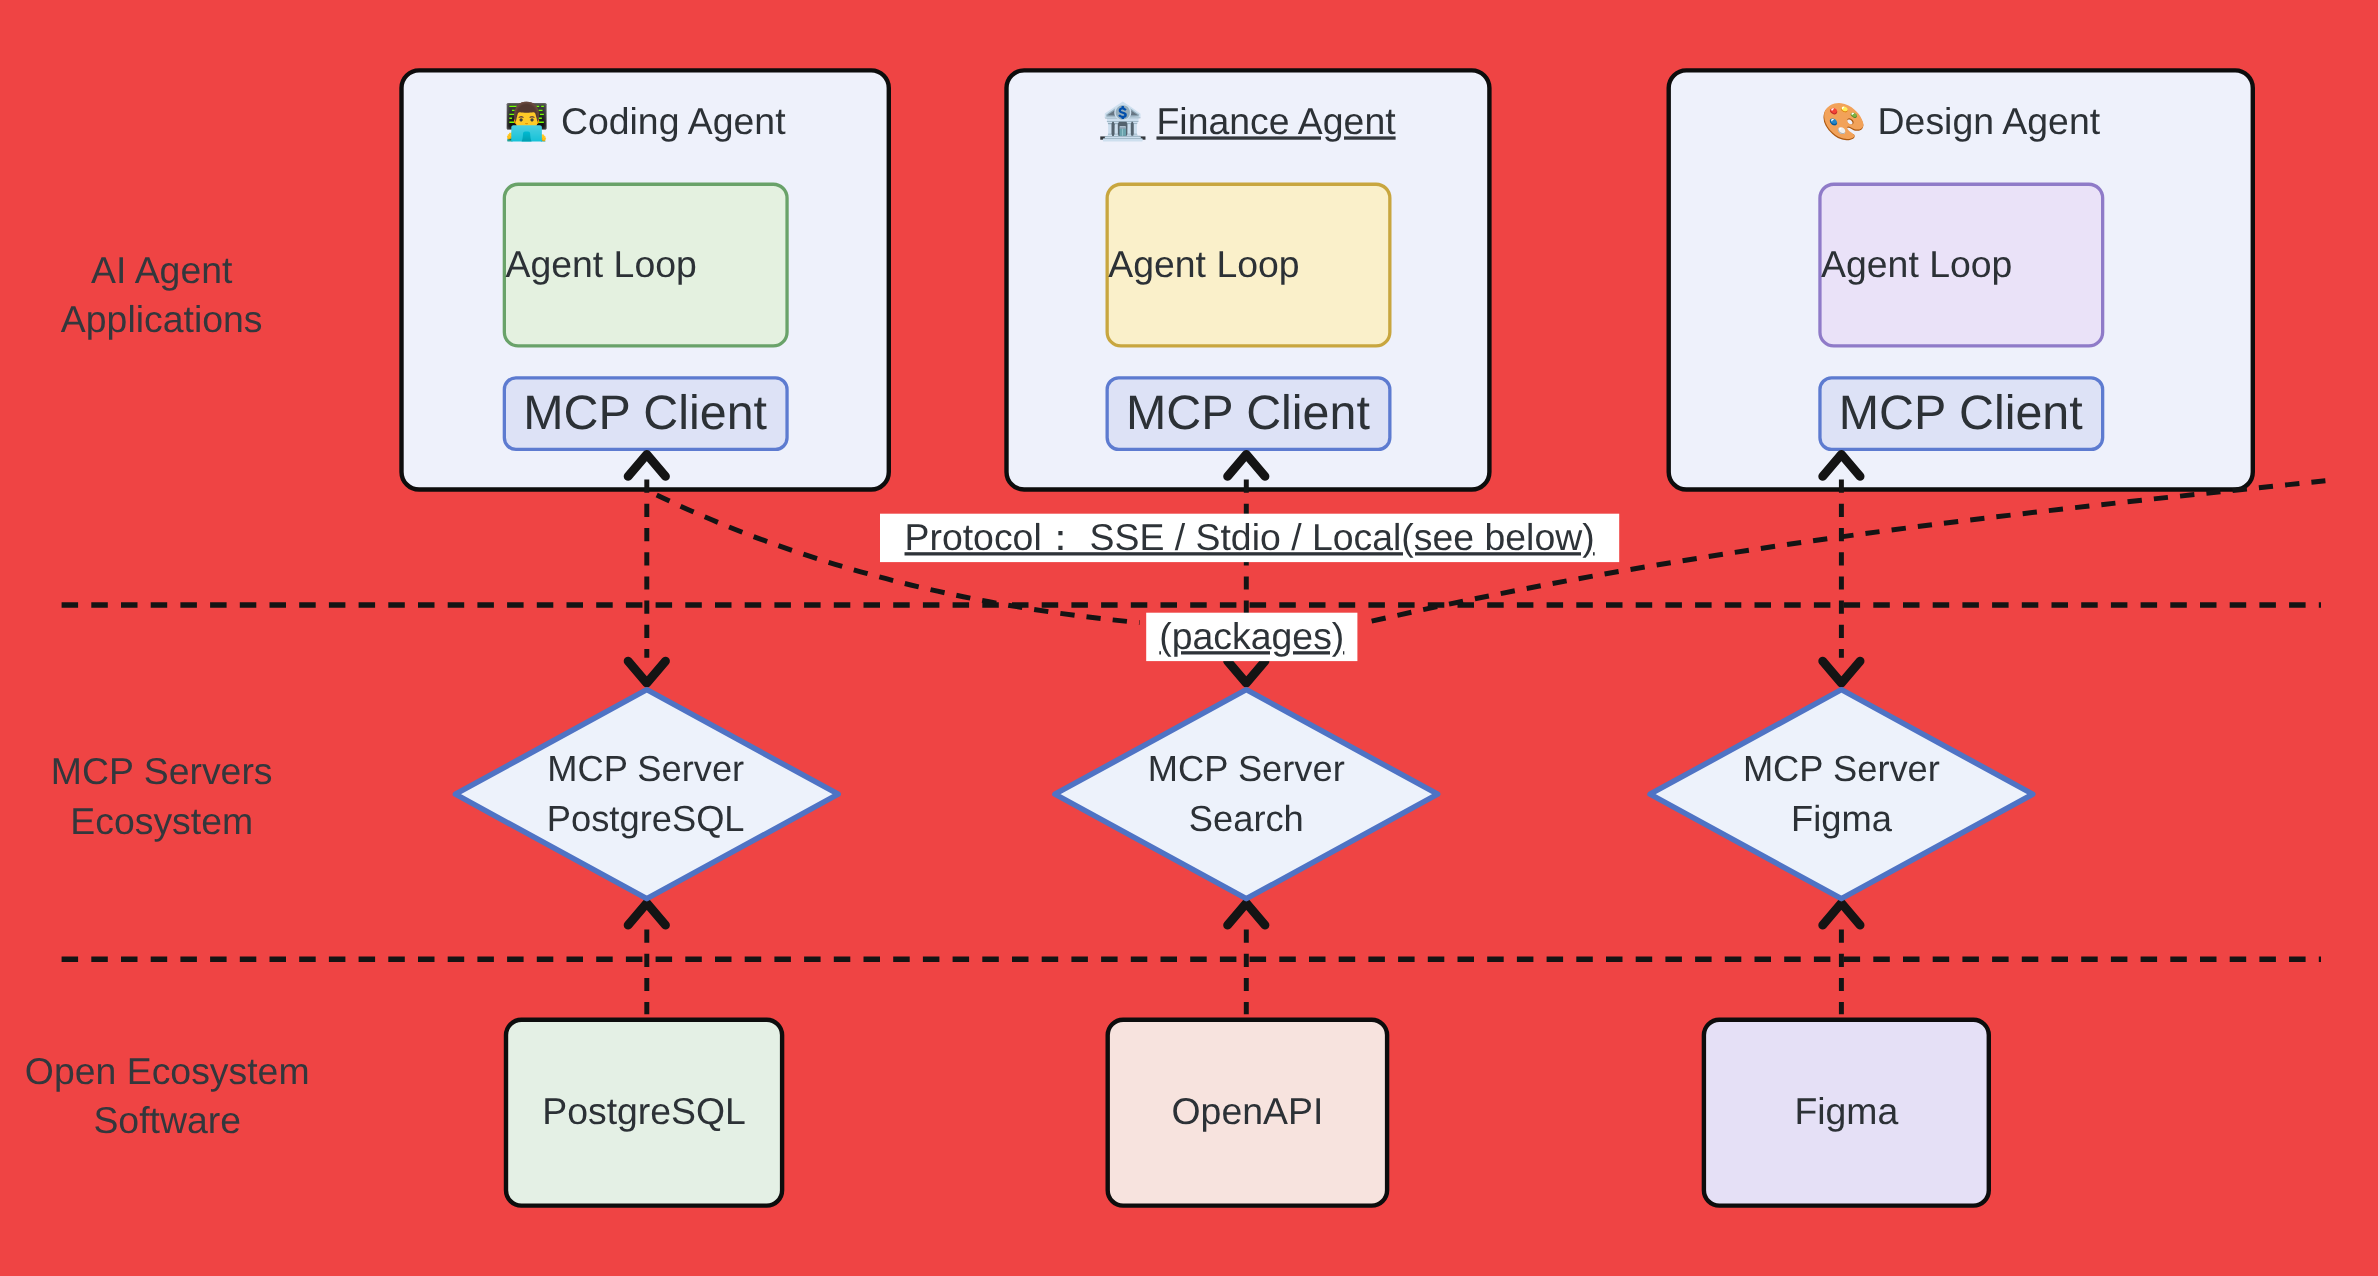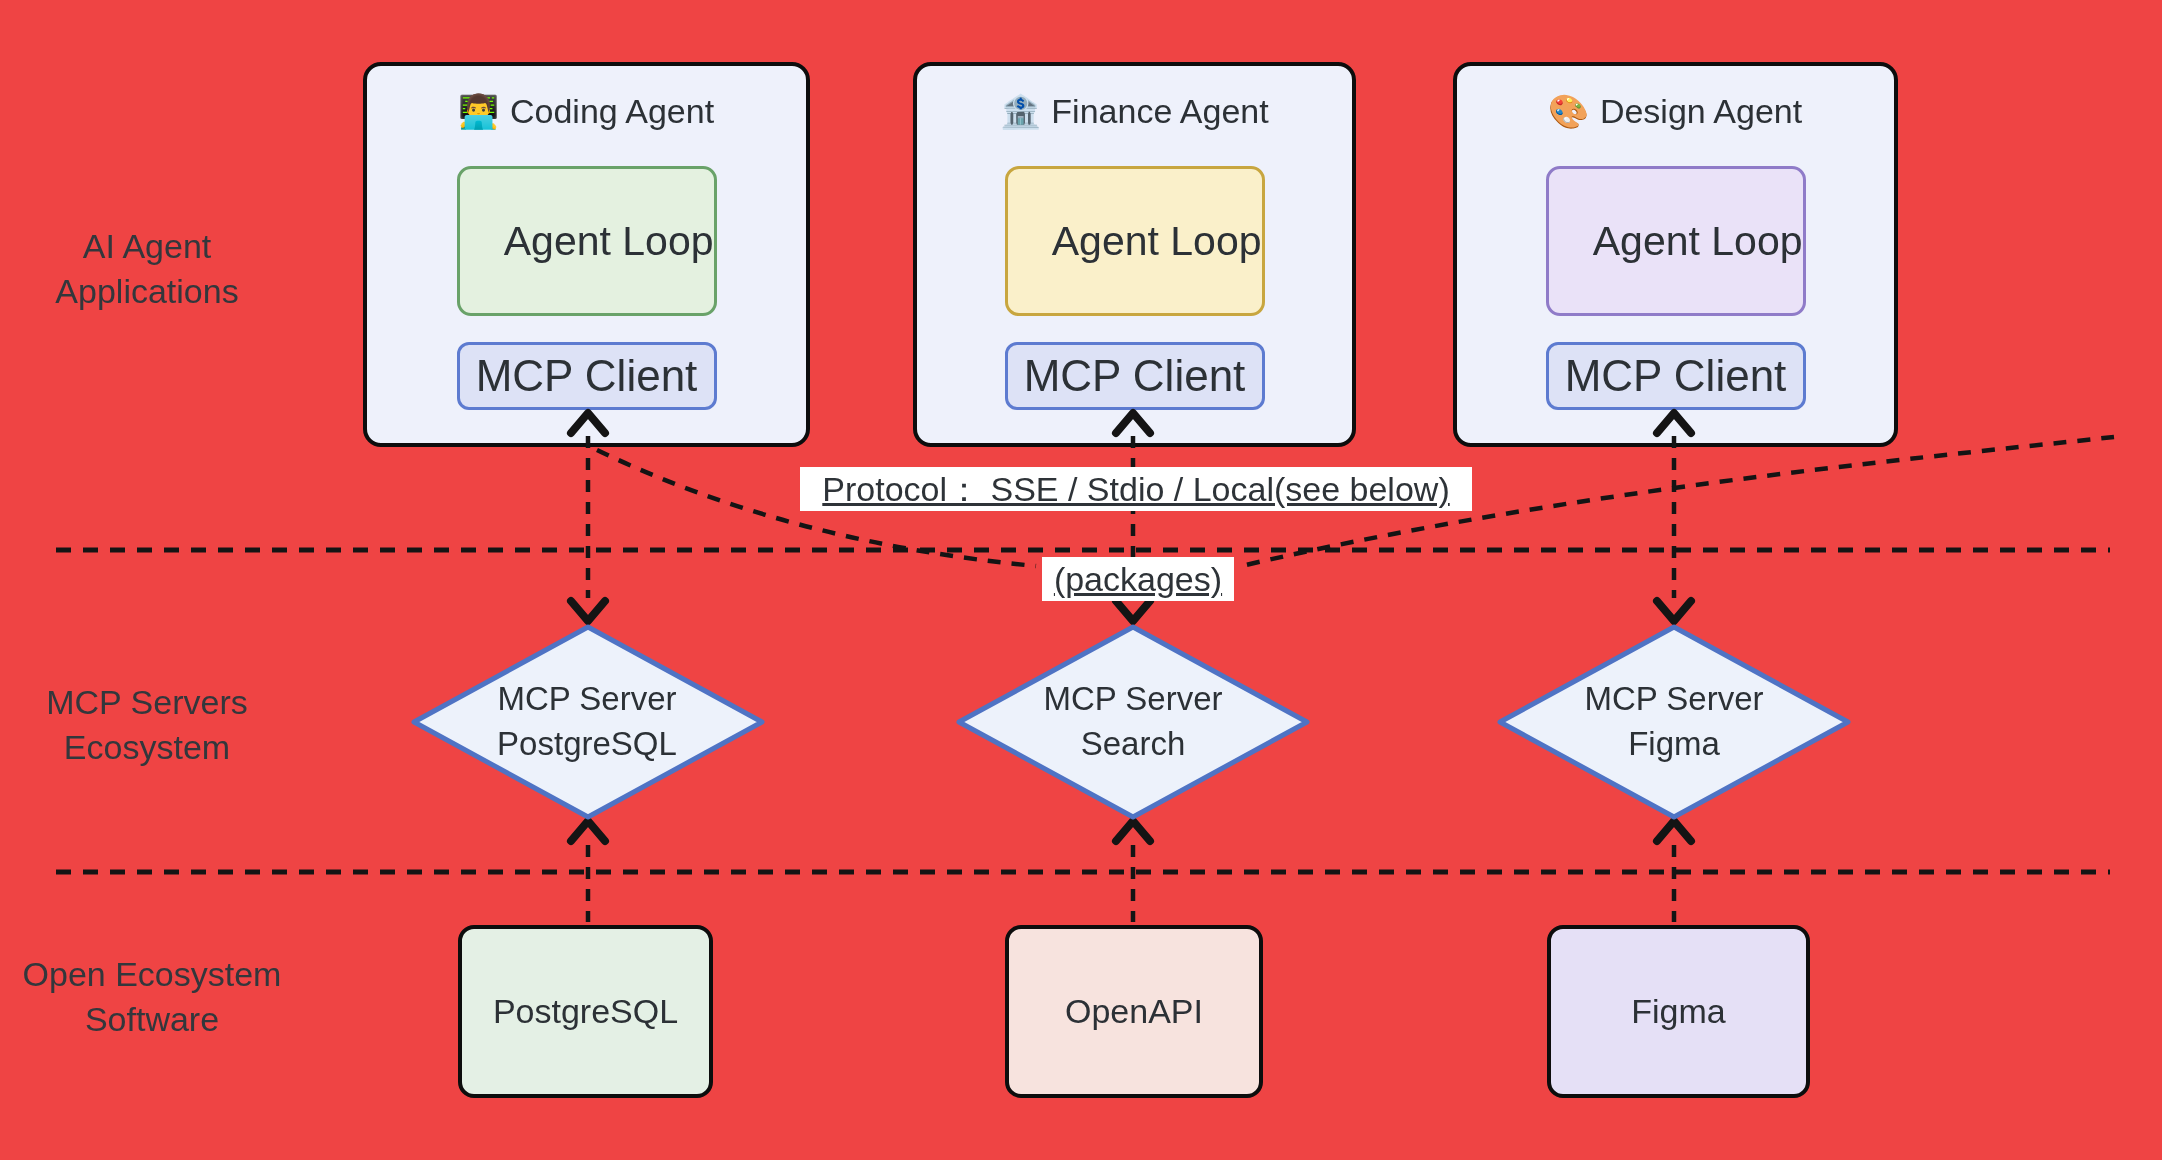--- a/index.html
+++ b/index.html
@@ -19,33 +19,33 @@
   .lbl-servers{left:17px;top:680px;width:260px;}
   .lbl-software{left:17px;top:952px;width:270px;}
 
   
   .agent-box{
     position:absolute;top:62px;height:385px;
     background:#eef1fb;border:4px solid #0d0d0d;border-radius:18px;
     box-sizing:border-box;
   }
   .agent-box.a1{left:363px;width:447px;}
-  .agent-box.a2{left:913px;width:443px;}
-  .agent-box.a3{left:1453px;width:445px;}
+  .agent-box.a2{left:913px;width:443px;text-decoration:underline;}
+  .agent-box.a3{left:1515px;width:535px;}
   .agent-title{
     margin-top:24px;text-align:center;font-size:34px;line-height:42px;color:#2c3136;
     white-space:nowrap;
   }
   .agent-title .emoji{font-size:33px;margin-right:10px;}
   .loop{
     position:absolute;left:50%;transform:translateX(-50%);
     top:100px;width:260px;height:150px;border-radius:14px;
     box-sizing:border-box;border:3.5px solid;
-    display:flex;align-items:center;justify-content:flex-end;
-    font-size:41px;color:#2c3136;
+    display:flex;align-items:center;justify-content:flex-start;
+    font-size:34px;color:#2c3136;
   }
   .loop-green{background:#e4f1e0;border-color:#69a269;}
   .loop-yellow{background:#faf0ca;border-color:#c8a63f;}
   .loop-purple{background:#eae2f8;border-color:#8f7bc8;}
   .client{
     position:absolute;left:50%;transform:translateX(-50%);
     top:276px;width:260px;height:68px;border-radius:12px;
     box-sizing:border-box;border:3.5px solid #5d7bd0;background:#dde2f6;
     display:flex;align-items:center;justify-content:center;
     font-size:44px;color:#2c3136;

